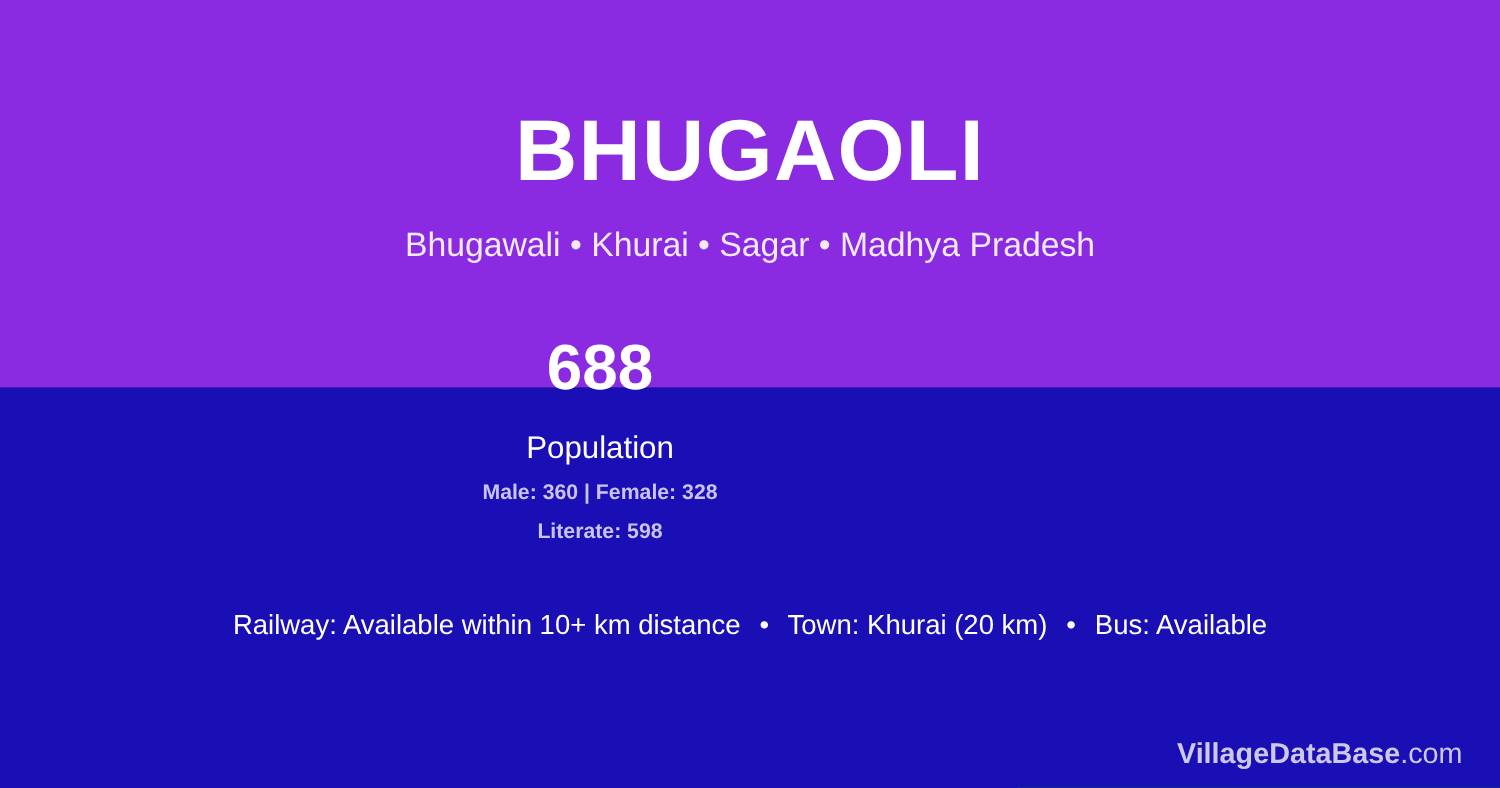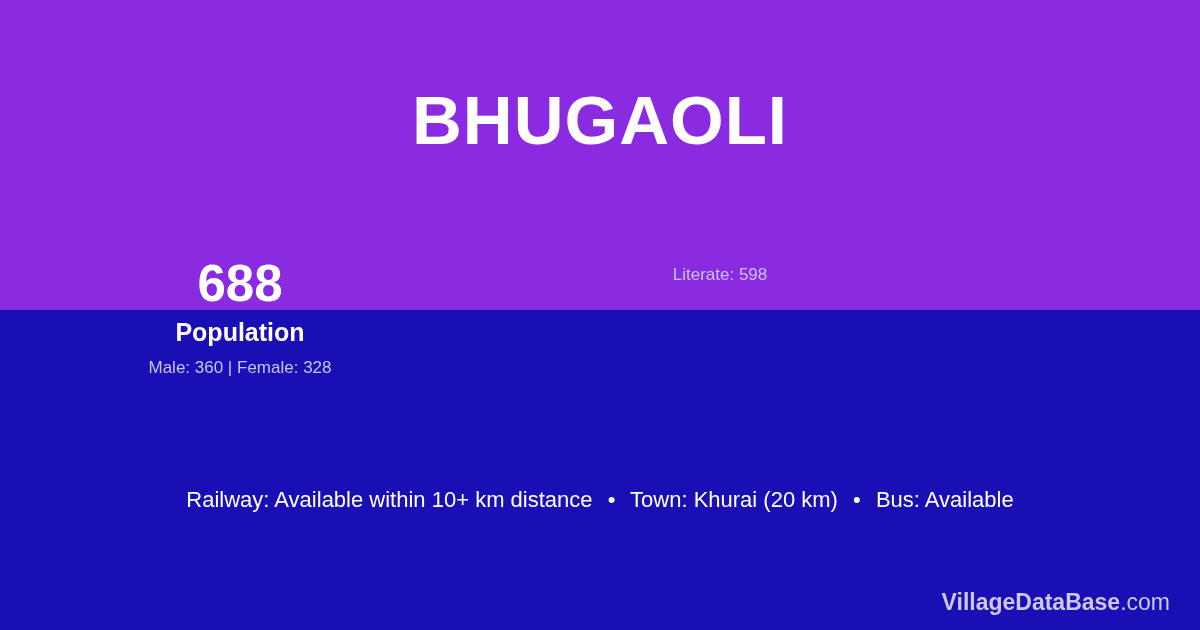--- a/index.html
+++ b/index.html
@@ -55,45 +55,46 @@
     width: 1200px;
     text-align: center;
     color: #f2eafc;
     font-size: 27px;
     font-weight: 400;
     line-height: 1;
   }
   .stats {
     position: absolute;
     left: 0;
-    top: 255px;
+    top: 265px;
     width: 960px;
     display: flex;
+    flex-direction: column;
   }
   .stat {
     flex: 1 1 0;
     text-align: center;
   }
   .stat-value {
     color: #ffffff;
     font-size: 51px;
     font-weight: bold;
     line-height: 1.15;
   }
   .stat-label {
     color: #ffffff;
     font-size: 25px;
-    font-weight: 700;
+    font-weight: 400;
     line-height: 1.3;
-    margin-top: 2px;
+    margin-top: 18px;
   }
   .stat-sub {
     color: #c9c3ef;
     font-size: 17px;
-    font-weight: 400;
+    font-weight: 700;
     line-height: 1.3;
     margin-top: 9px;
   }
   .facilities {
     position: absolute;
     left: 0;
     top: 486px;
     width: 1200px;
     text-align: center;
     color: #ffffff;
@@ -122,20 +123,21 @@
 </style>
 </head>
 <body>
 
 <div class="card">
 
   <div class="top-band"></div>
   <div class="bottom-band"></div>
 
   <div class="title">BHUGAOLI</div>
+  <div class="subtitle">Bhugawali • Khurai • Sagar • Madhya Pradesh</div>
 
   <div class="stats">
     <div class="stat">
       <div class="stat-value">688</div>
       <div class="stat-label">Population</div>
       <div class="stat-sub">Male: 360 | Female: 328</div>
     </div>
     <div class="stat">
       <div class="stat-sub">Literate: 598</div>
     </div>

